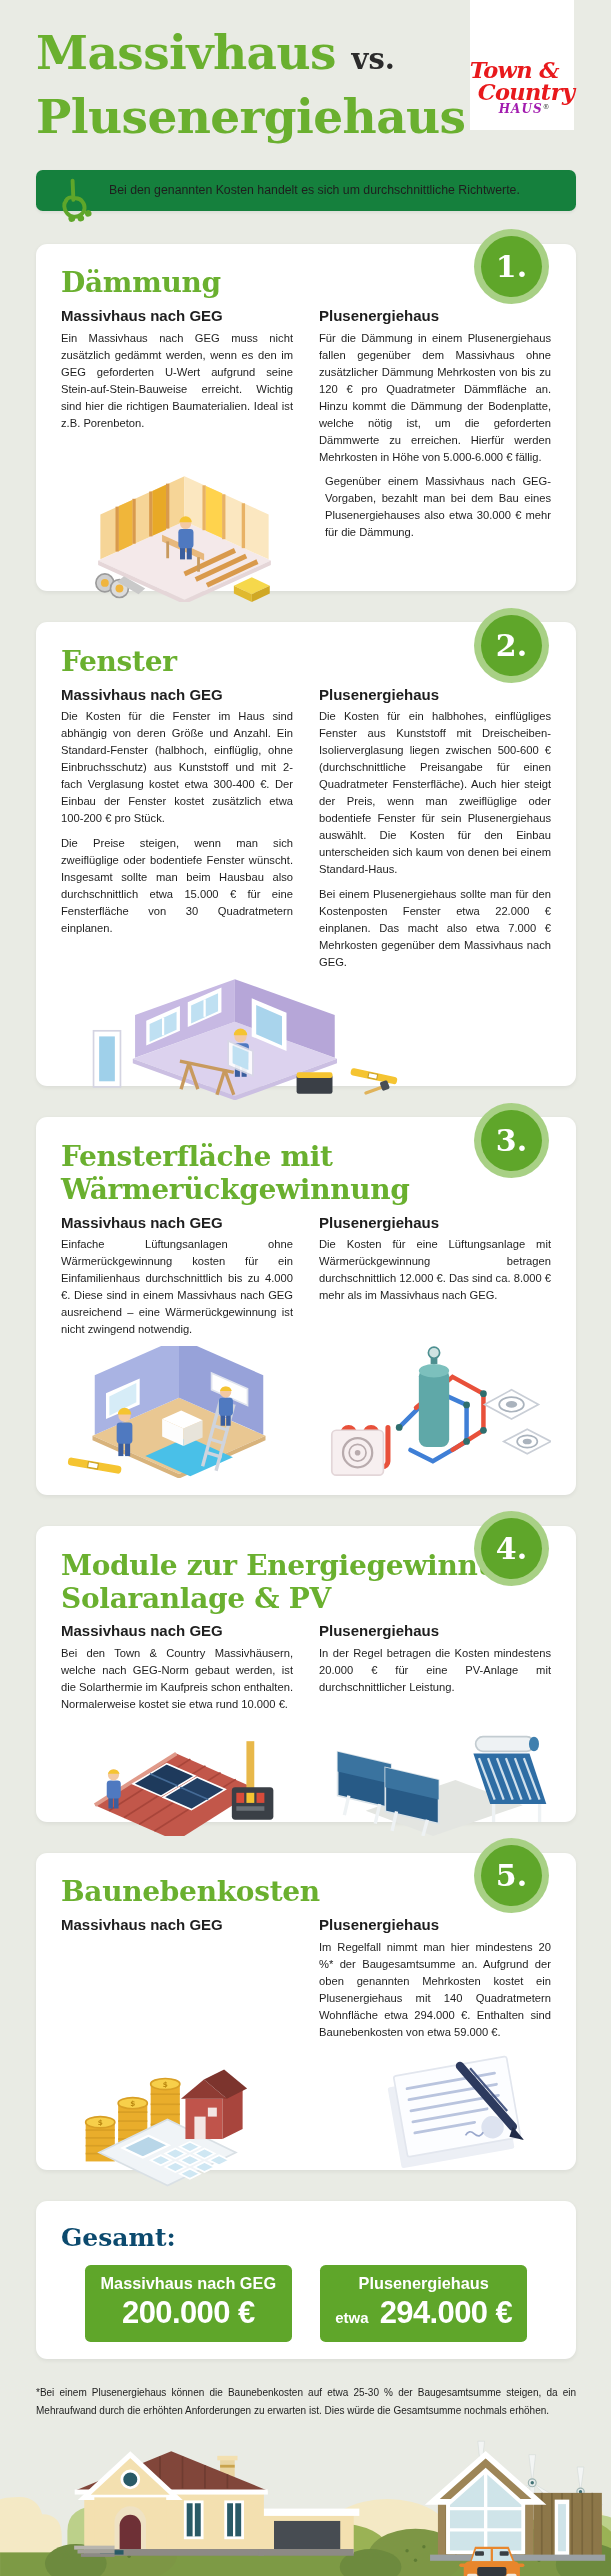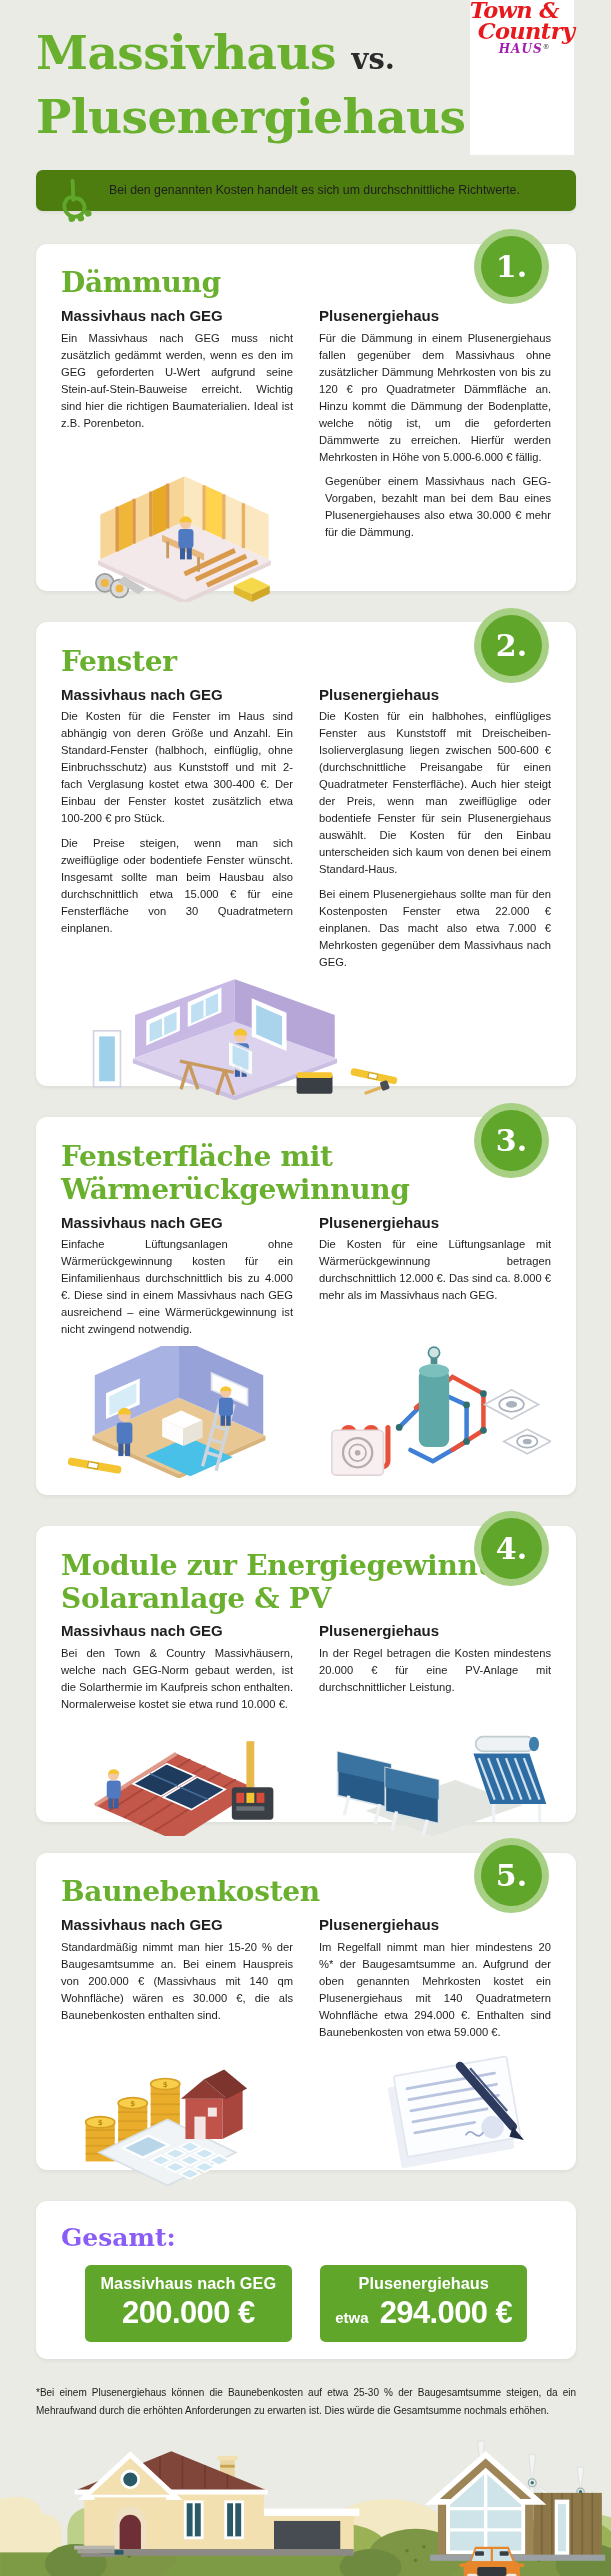--- a/index.html
+++ b/index.html
@@ -8,41 +8,41 @@
     background:#e9ebe4;
     font-family:"Liberation Sans",sans-serif;
     color:#1e1e1e;
     -webkit-font-smoothing:antialiased;
   }
   .page{position:relative;width:612px;overflow:hidden;}
   .content{padding:8px 36px;position:relative;}
 
   
   .logo-box{
-    position:absolute;top:0;right:38px;width:104px;height:155px;
-    background:#fff;display:flex;justify-content:center;
+    position:absolute;top:0;right:38px;width:104px;height:130px;
+    background:#fff;display:flex;align-items:flex-end;justify-content:center;
     padding-bottom:14.6px;box-sizing:border-box;z-index:3;
   }
   .logo{font-family:"DejaVu Serif",serif;font-style:italic;line-height:0.95;text-align:left;}
   .logo .l1,.logo .l2{color:#e8191c;font-weight:700;font-size:22.5px;display:block;letter-spacing:-0.6px;}
   .logo .l2{margin-left:8px;}
   .logo .l3row{display:block;margin-left:29px;margin-top:1.1px;}
   .logo .l3{color:#a21caf;font-weight:700;font-size:12px;letter-spacing:1.1px;font-style:italic;}
   .logo .reg{color:#111;font-size:6.7px;vertical-align:super;font-style:normal;}
 
   h1{
     font-family:"DejaVu Serif",serif;font-weight:700;
     font-size:47px;line-height:57px;color:#6ab02f;
     margin:0;padding-top:15.7px;letter-spacing:-0.6px;
   }
   h1 .vs{color:#2b2b2b;font-size:29px;letter-spacing:0;}
 
   
   .note{
-    position:relative;margin:25px 0 33px 0;background:#4d7c0f;border-radius:6.7px;
+    position:relative;margin:25px 0 33px 0;background:#15803d;border-radius:6.7px;
     padding:11.2px 17px 11.2px 73px;box-shadow:0 1.1px 2.8px rgba(0,0,0,0.05);
     min-height:34px;box-sizing:border-box;
   }
   .note-icon{position:absolute;left:19px;top:6.7px;}
   .note p{margin:0;font-size:12.3px;line-height:18.5px;}
 
   
   .card{
     position:relative;background:#fff;border-radius:11.2px;
     padding:22.5px 25px 17px 25px;margin-bottom:31px;
@@ -67,21 +67,21 @@
   p.body{font-size:11.2px;line-height:17px;text-align:justify;margin:0 0 7.9px 0;}
   .illu-row{display:flex;gap:17px;align-items:flex-start;justify-content:space-between;}
   .illu-row .svgwrap{flex:0 0 auto;}
   .overflow-50{margin-bottom:-28px;}
   .overflow-55{margin-bottom:-31px;}
   .overflow-60{margin-bottom:-34px;}
   svg{display:block;}
 
   
   .total-heading{
-    font-family:"DejaVu Serif",serif;font-weight:700;font-size:25px;color:#8b5cf6;
+    font-family:"DejaVu Serif",serif;font-weight:700;font-size:25px;color:#0c4a6e;
     margin:0 0 12.3px 0;
   }
   .total-row{display:flex;gap:28px;padding:0 23.6px;}
   .total-box{
     flex:1;background:#5fa62a;border-radius:5.6px;color:#fff;text-align:center;
     padding:9px 5.6px 11.2px 5.6px;
   }
   .total-box .tlabel{font-size:16.3px;font-weight:700;display:block;margin-bottom:2.2px;}
   .total-box .tvalue{font-size:31px;font-weight:700;letter-spacing:-0.6px;}
   .total-box .tprefix{font-size:15px;font-weight:700;margin-right:11px;}
@@ -466,21 +466,20 @@
     </div>
 
     <div class="card">
       <div class="badge">
           <div class="inner">5.</div>
         </div>
       <h2>Baunebenkosten</h2>
       <div class="cols">
         <div class="col">
           <h3>Massivhaus nach GEG</h3>
-          <p class="body">Standardmäßig nimmt man hier 15-20 % der Baugesamtsumme an. Bei einem Hauspreis von 200.000 € (Massivhaus mit 140 qm Wohnfläche) wären es 30.000 €, die als Baunebenkosten enthalten sind.</p>
         </div>
         <div class="col">
           <h3>Plusenergiehaus</h3>
           <p class="body">Im Regelfall nimmt man hier mindestens 20 %* der Baugesamtsumme an. Aufgrund der oben genannten Mehrkosten kostet ein Plusenergiehaus mit 140 Quadratmetern Wohnfläche etwa 294.000 €. Enthalten sind Baunebenkosten von etwa 59.000 €.</p>
         </div>
       </div>
       <div class="illu-row overflow-60">
         <div class="svgwrap">
           <svg width="213" height="138" viewBox="0 0 380 245">
             <g>

